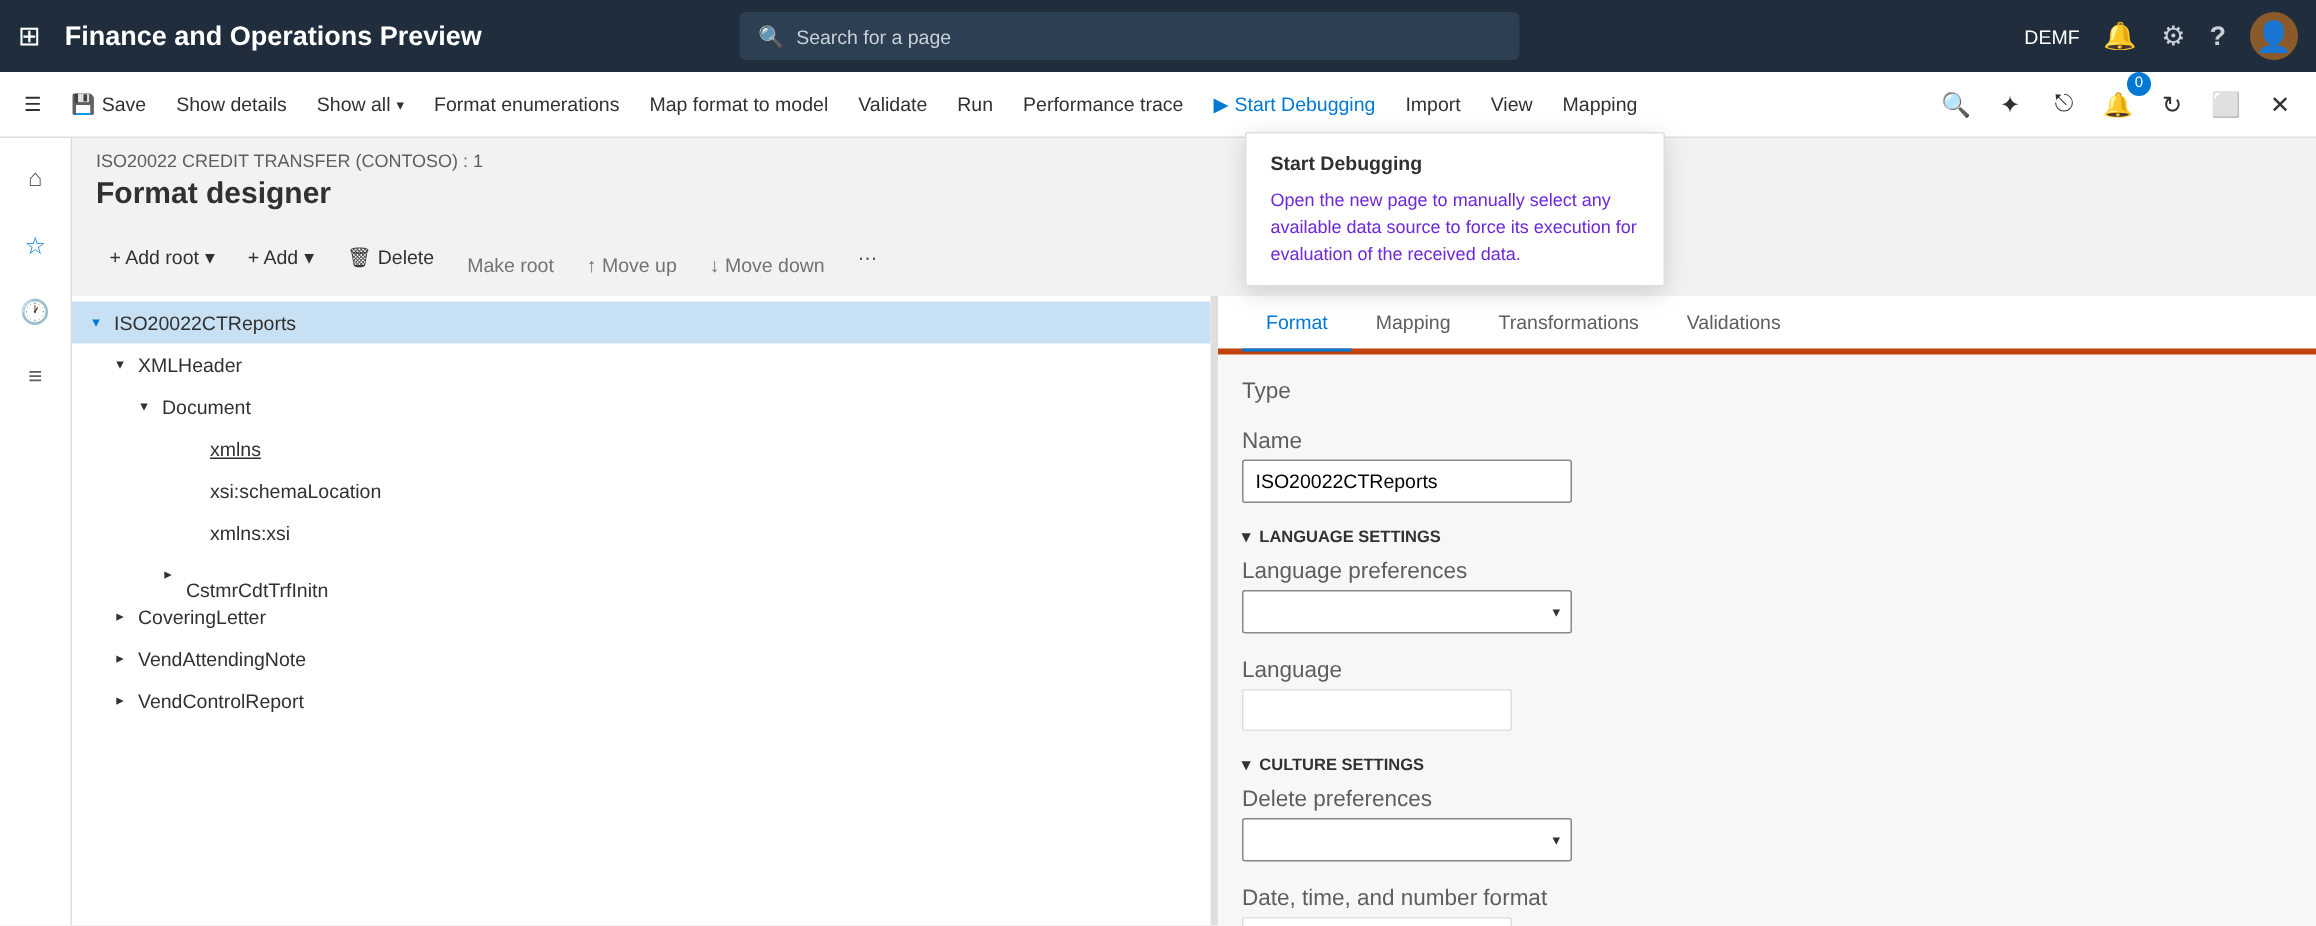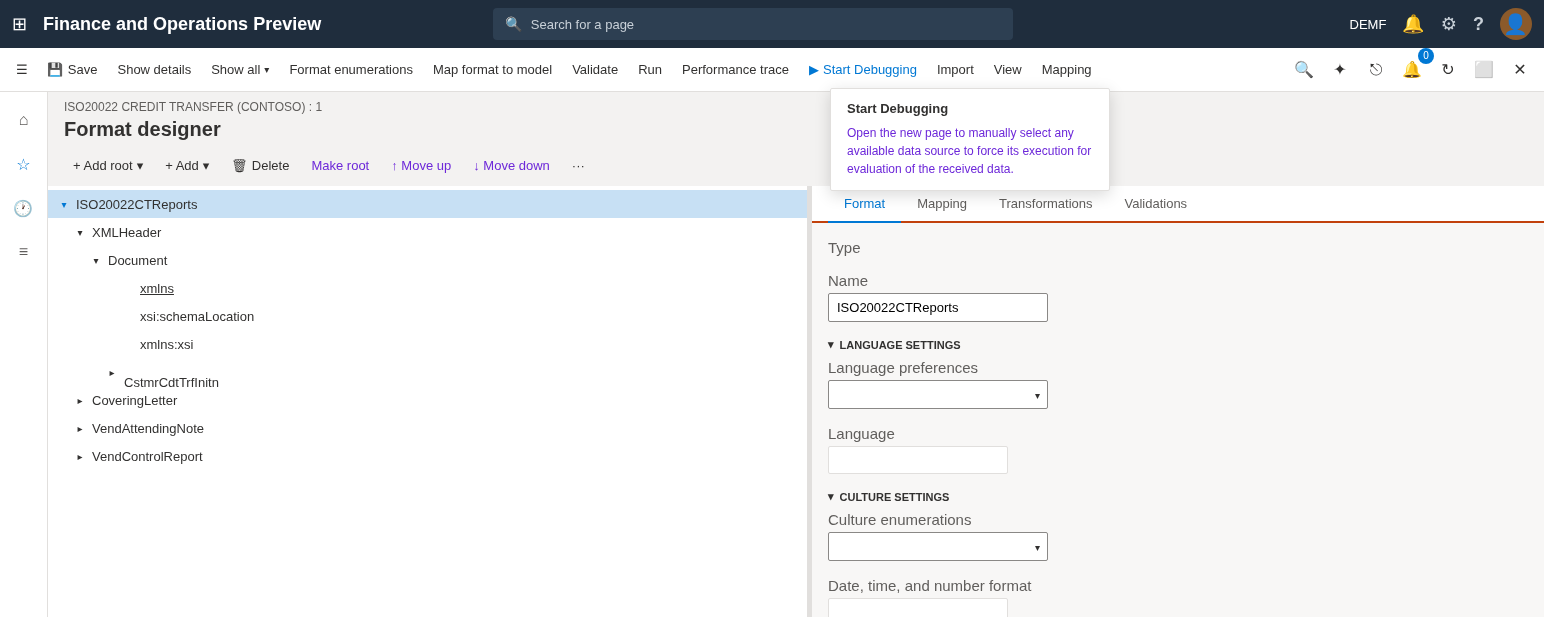--- a/index.html
+++ b/index.html
@@ -157,21 +157,21 @@
       align-items: center;
       gap: 4px;
       padding: 4px 8px;
       cursor: pointer;
       border-radius: 2px;
       font-size: 13px;
       color: #323130;
       background: none;
       border: 1px solid transparent;
     }
-    .designer-btn.disabled { color: #6d28d9; cursor: default; }
+    .designer-btn.disabled { color: #737373; cursor: default; margin-top: 11px; }
 
     
     .split-pane {
       display: flex;
       flex: 1;
       overflow: hidden;
     }
 
     
     .tree-panel {
@@ -220,21 +220,21 @@
       flex: 1;
       background: #f8f7f6;
       overflow-y: auto;
       display: flex;
       flex-direction: column;
     }
 
     
     .prop-tabs {
       display: flex;
-      border-bottom: 2px solid #c2410c;
+      border-bottom: 4px solid #c2410c;
       background: #fff;
       padding: 0 16px;
       flex-shrink: 0;
     }
     .prop-tab {
       padding: 10px 16px;
       cursor: pointer;
       font-size: 13px;
       color: #605e5c;
       border-bottom: 2px solid transparent;
@@ -578,21 +578,21 @@
             <div class="prop-label">Language</div>
             <div class="prop-value" style="width:180px; height:28px;"></div>
           </div>
 
           <div class="section-header">
             <span>▾</span>
             <span>CULTURE SETTINGS</span>
           </div>
 
           <div class="prop-field">
-            <div class="prop-label">Culture enumerations</div>
+            <div class="prop-label">Delete preferences</div>
             <div class="prop-select-wrap">
               <select class="prop-select">
                 <option value=""></option>
               </select>
               <span class="prop-select-arrow">▾</span>
             </div>
           </div>
 
           <div class="prop-field">
             <div class="prop-label">Date, time, and number format</div>

